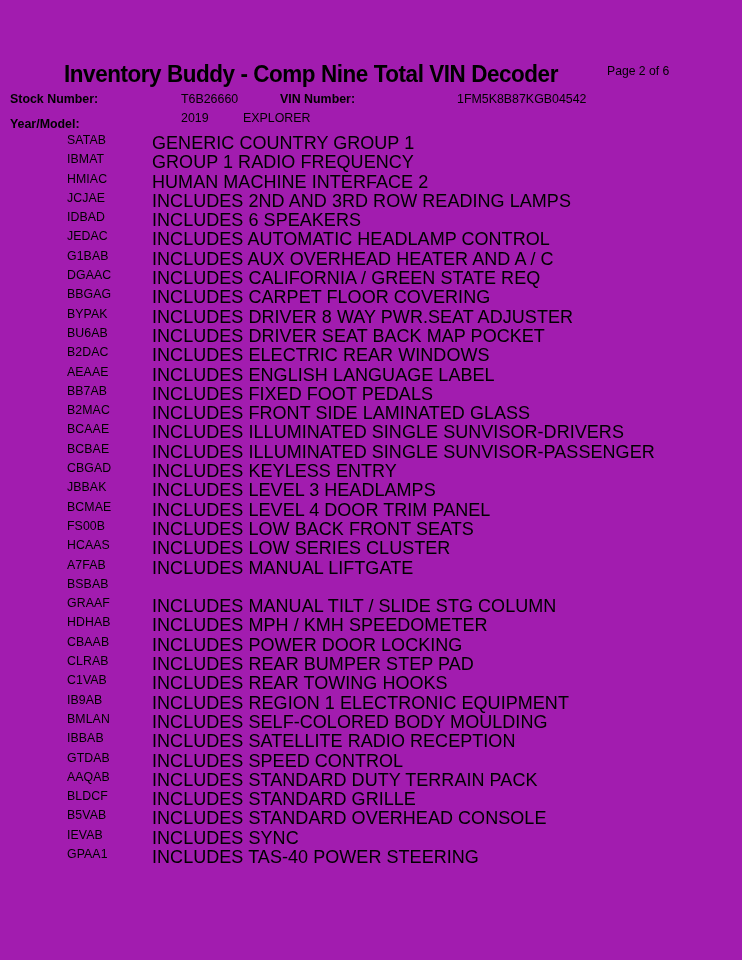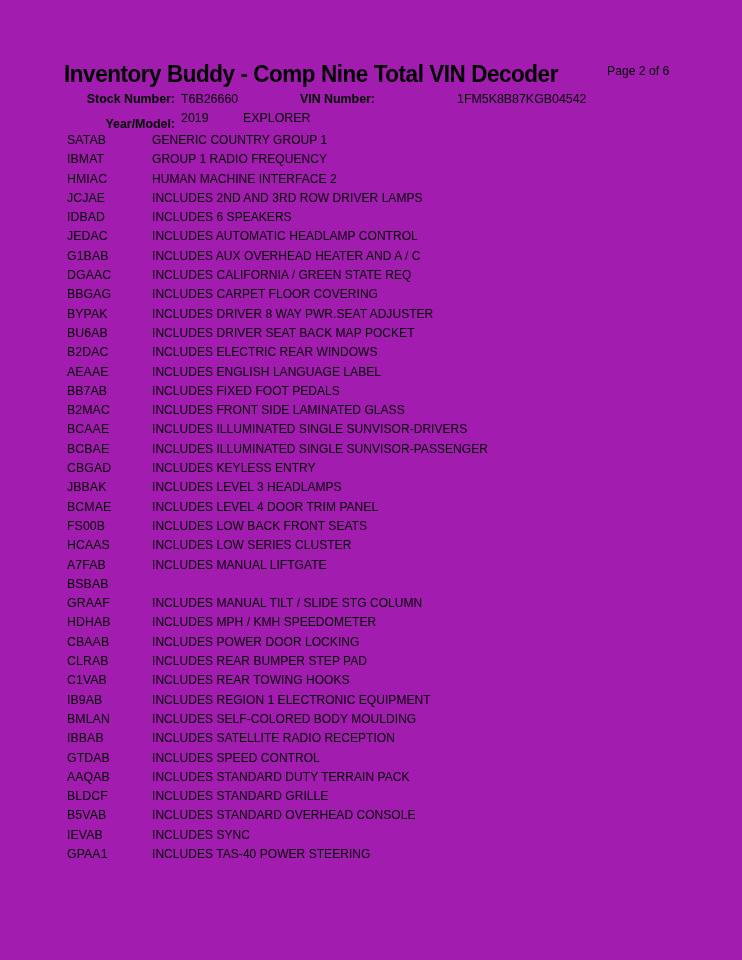--- a/index.html
+++ b/index.html
@@ -62,21 +62,21 @@
     position: absolute;
     font-size: 12.4px;
     white-space: nowrap;
   }
   .meta-row.r1 { left: 0; top: 92px; width: 742px; height: 16px; }
   .meta-row.r2 { left: 0; top: 111px; width: 742px; height: 16px; }
 
   .meta-label {
     position: absolute;
     font-weight: bold;
-    text-align: right;
+    text-align: left;
     white-space: nowrap;
   }
   .meta-value {
     position: absolute;
     font-weight: normal;
     white-space: nowrap;
   }
 
   .lbl-stock  { left: 10px;  top: 0; width: 165px; }
   .val-stock  { left: 181px; top: 0; }
@@ -106,21 +106,21 @@
     top: 0;
     font-size: 12.3px;
     white-space: nowrap;
     letter-spacing: 0.1px;
   }
 
   .opt-desc {
     position: absolute;
     left: 152px;
     top: 0;
-    font-size: 12px;
+    font-size: 18px;
     white-space: nowrap;
     letter-spacing: 0.05px;
   }
 </style>
 </head>
 <body>
 
 <div class="page">
 
   <div class="header-block">
@@ -152,21 +152,21 @@
       <div class="option-row">
         <span class="opt-code">IBMAT</span>
         <span class="opt-desc">GROUP 1 RADIO FREQUENCY</span>
       </div>
       <div class="option-row">
         <span class="opt-code">HMIAC</span>
         <span class="opt-desc">HUMAN MACHINE INTERFACE 2</span>
       </div>
       <div class="option-row">
         <span class="opt-code">JCJAE</span>
-        <span class="opt-desc">INCLUDES 2ND AND 3RD ROW DRIVER LAMPS</span>
+        <span class="opt-desc">INCLUDES 2ND AND 3RD ROW READING LAMPS</span>
       </div>
       <div class="option-row">
         <span class="opt-code">IDBAD</span>
         <span class="opt-desc">INCLUDES 6 SPEAKERS</span>
       </div>
       <div class="option-row">
         <span class="opt-code">JEDAC</span>
         <span class="opt-desc">INCLUDES AUTOMATIC HEADLAMP CONTROL</span>
       </div>
       <div class="option-row">

